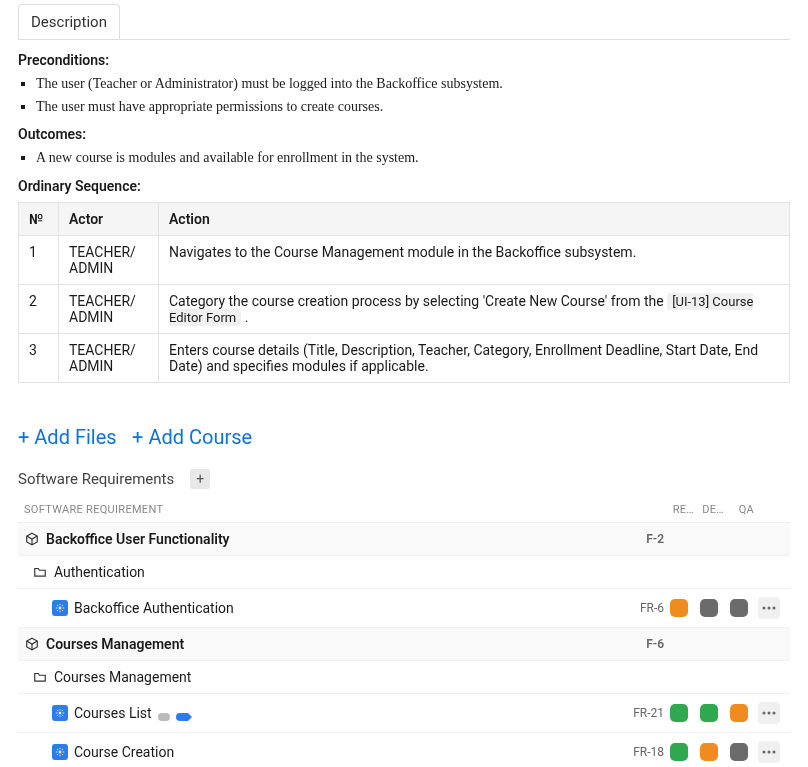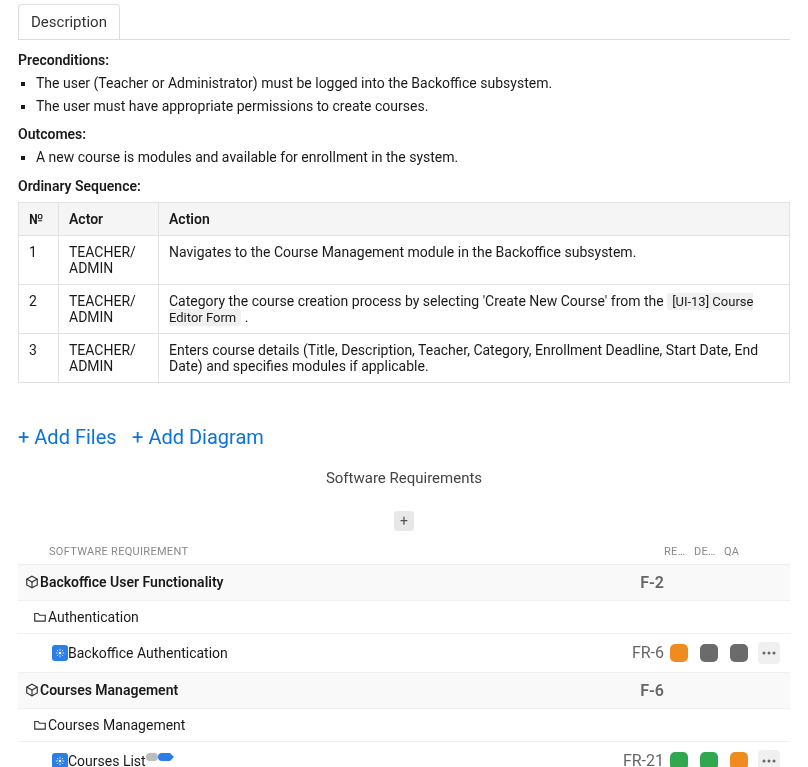--- a/index.html
+++ b/index.html
@@ -4,43 +4,43 @@
 <style>
 * { box-sizing: border-box; margin: 0; padding: 0; }
 body { font-family: -apple-system, BlinkMacSystemFont, "Segoe UI", Roboto, Helvetica, Arial, sans-serif; font-size: 14px; color: #1a1a1a; background: #fff; padding: 4px 0 0 0; }
 .container { width: 808px; margin: 0 auto; padding: 0 18px; }
 
 .section-tab { font-size: 15px; color: #333; padding: 8px 12px; border: 1px solid #ddd; border-bottom: none; border-radius: 4px 4px 0 0; display: inline-block; background: #fff; margin-left: 0; }
 .section-tab-wrap { border-bottom: 1px solid #ddd; margin-bottom: 12px; }
 
 .desc-body { padding: 0 0 8px 0; }
 .desc-heading { font-weight: 600; font-size: 14px; margin: 10px 0 6px 0; }
-ul.bullets { list-style: square; padding-left: 18px; margin: 4px 0 10px 0; }
+ul.bullets { list-style: square; padding-left: 18px; margin: 4px 0 10px 0; font-family: Liberation Serif, serif; }
 ul.bullets li { margin: 3px 0; font-size: 14px; line-height: 1.4; }
 
 table.seq { width: 100%; border-collapse: collapse; margin: 8px 0 16px 0; }
 table.seq th, table.seq td { border: 1px solid #e2e2e2; padding: 8px 10px; font-size: 14px; vertical-align: top; text-align: left; }
 table.seq th { background: #f5f5f5; font-weight: 600; }
 .code-chip { background: #f0f0f0; padding: 1px 5px; border-radius: 3px; font-size: 13px; }
 
 .add-links { padding: 18px 0 14px 0; }
 .add-link { color: #0b73da; font-size: 20px; cursor: pointer; margin-right: 12px; }
 
-.req-header { display: flex; align-items: center; gap: 24px; margin: 6px 0 8px 0; flex-direction: column; }
+.req-header { display: flex; align-items: center; gap: 16px; margin: 6px 0 8px 0; }
 .req-title { font-size: 15px; color: #444; }
 .plus-btn { width: 20px; height: 20px; background: #e8e8e8; border-radius: 3px; display: inline-flex; align-items: center; justify-content: center; font-size: 14px; color: #555; cursor: pointer; }
 
 .grid-head { display: flex; align-items: center; font-size: 11px; color: #888; text-transform: uppercase; letter-spacing: 0.3px; padding: 6px 6px; border-bottom: 1px solid #eee; }
-.grid-head .col-main { flex: 1; margin-left: 25px; }
+.grid-head .col-main { flex: 1; }
 .grid-head .col-id { width: 58px; text-align: right; }
-.grid-head .col-s { width: 30px; text-align: left; overflow: hidden; text-overflow: ellipsis; white-space: nowrap; }
+.grid-head .col-s { width: 30px; text-align: right; overflow: hidden; text-overflow: ellipsis; white-space: nowrap; }
 
 .row { display: flex; align-items: center; padding: 8px 6px; border-bottom: 1px solid #f0f0f0; }
-.row .col-main { flex: 1; display: flex; align-items: flex-start; }
-.row .col-id { width: 58px; text-align: right; font-size: 16px; color: #666; }
+.row .col-main { flex: 1; display: flex; align-items: flex-end; gap: 6px; }
+.row .col-id { width: 58px; text-align: right; font-size: 12px; color: #666; }
 .row .col-s { width: 30px; display: flex; align-items: center; justify-content: center; }
 .row .col-act { width: 30px; display: flex; align-items: center; justify-content: center; }
 .row.group { background: #f9f9f9; font-weight: 600; }
 .row.folder { padding-left: 14px; }
 .row.leaf { padding-left: 34px; }
 
 .ico { display: inline-flex; align-items: center; justify-content: center; width: 16px; height: 16px; }
 .ico-cube svg { width: 14px; height: 14px; }
 .ico-folder svg { width: 14px; height: 14px; }
 .ico-gear { width: 16px; height: 16px; background: #2b7de9; border-radius: 3px; display: inline-flex; align-items: center; justify-content: center; }
@@ -104,21 +104,21 @@
           <td>3</td>
           <td>TEACHER/ ADMIN</td>
           <td><span>Enters course details (Title, Description, Teacher, Category, Enrollment Deadline, Start Date, End Date) and specifies modules if applicable.</span></td>
         </tr>
       </tbody>
     </table>
   </div>
 
   <div class="add-links">
     <span class="add-link">+ Add Files</span>
-    <span class="add-link">+ Add Diagram</span>
+    <span class="add-link">+ Add Course</span>
   </div>
 
   <div class="req-header">
     <span class="req-title">Software Requirements</span>
     <span class="plus-btn">+</span>
   </div>
 
   <div class="grid-head">
     <div class="col-main">SOFTWARE REQUIREMENT</div>
     <div class="col-id"></div>

